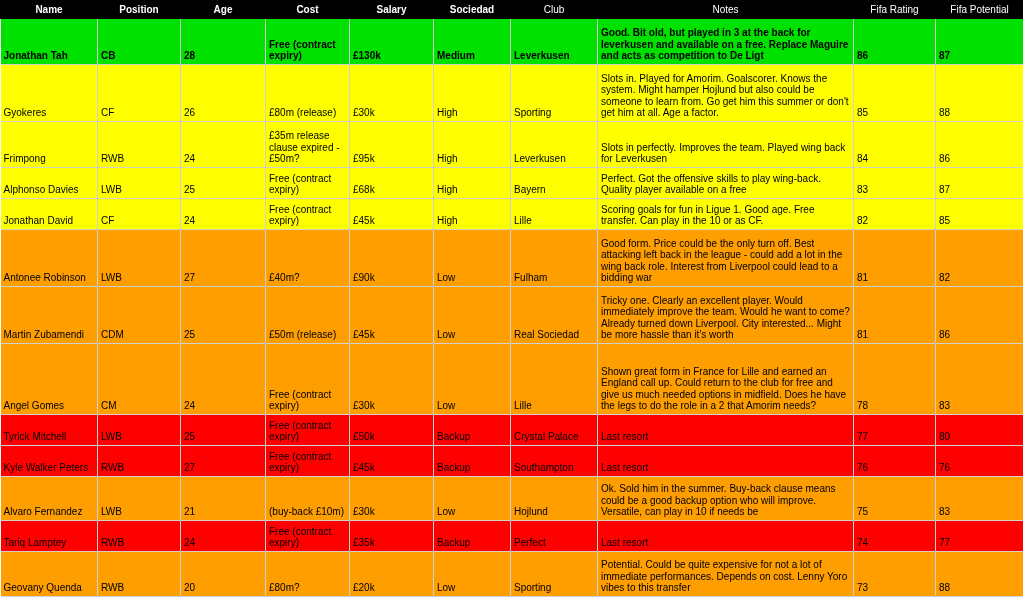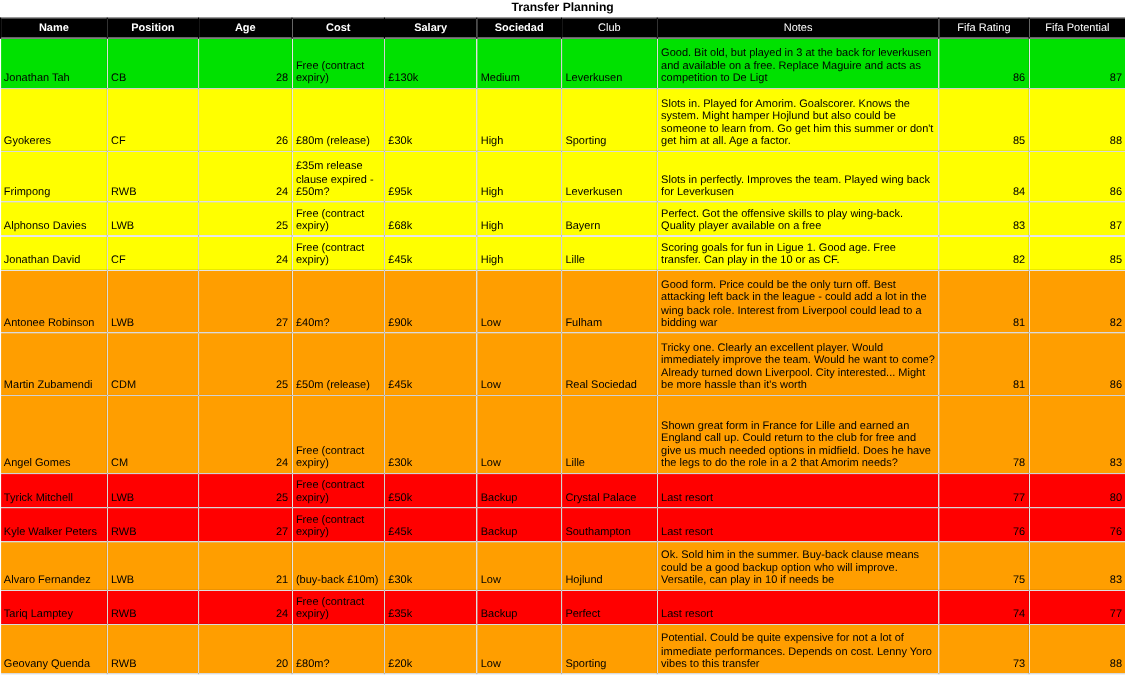--- a/index.html
+++ b/index.html
@@ -32,23 +32,23 @@
   }
   thead th:nth-child(n+7) { font-weight: normal; }
 
   tbody td {
     vertical-align: bottom; padding: 1px 3px 2px 3px;
     border-right: 1px solid rgba(0,0,0,0.18);
     border-bottom: 1px solid rgba(0,0,0,0.18);
     line-height: 1.16; overflow: hidden;
   }
   td.nowrap { white-space: nowrap; }
-  td.num { text-align: right; white-space: nowrap; }
-
-  tr.r-green  td { background: var(--color-green,  #00e100); }
+  td.num { text-align: left; white-space: nowrap; }
+
+  tr.r-green  td { background: var(--color-green,  #00e100); font-weight: bold; }
   tr.r-yellow td { background: var(--color-yellow, #ffff00); }
   tr.r-orange td { background: var(--color-orange, #ff9e00); }
   tr.r-red    td { background: var(--color-red,    #ff0000); }
 
   
   tbody tr:nth-child(1)  { height: 46px; }
   tbody tr:nth-child(2)  { height: 57px; }
   tbody tr:nth-child(3)  { height: 46px; }
   tbody tr:nth-child(4)  { height: 31px; }
   tbody tr:nth-child(5)  { height: 31px; }
@@ -58,21 +58,20 @@
   tbody tr:nth-child(9)  { height: 31px; }
   tbody tr:nth-child(10) { height: 31px; }
   tbody tr:nth-child(11) { height: 44px; }
   tbody tr:nth-child(12) { height: 31px; }
   tbody tr:nth-child(13) { height: 45px; }
 </style>
 </head>
 <body>
 
 <div id="sheet">
-  <div class="title-bar">Transfer Planning</div>
 
   <table>
     <colgroup>
       <col class="w-name">
         <col class="w-pos">
         <col class="w-age">
         <col class="w-cost">
         <col class="w-sal">
       <col class="w-pri">
         <col class="w-club">

